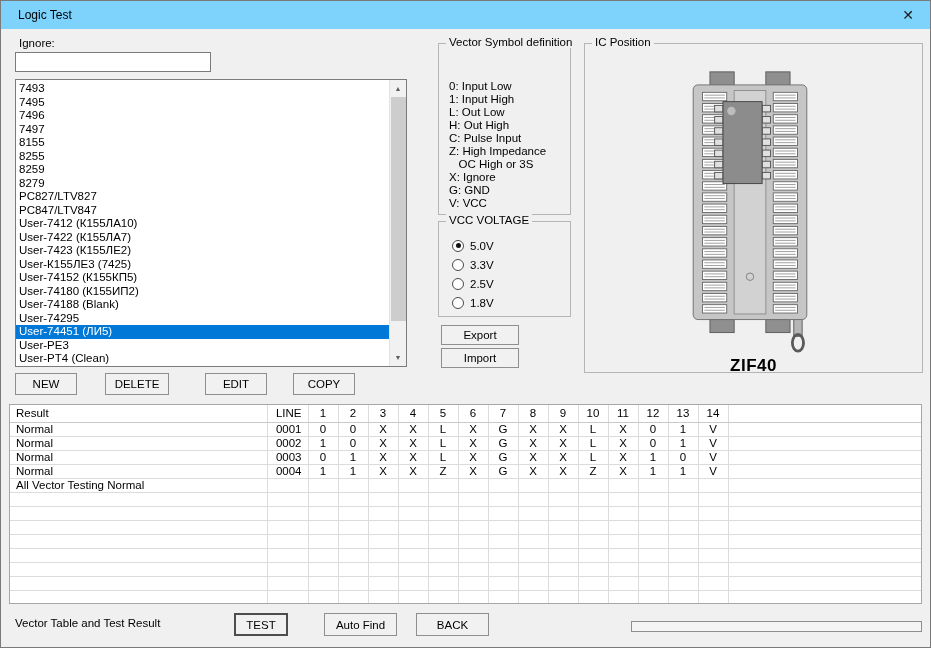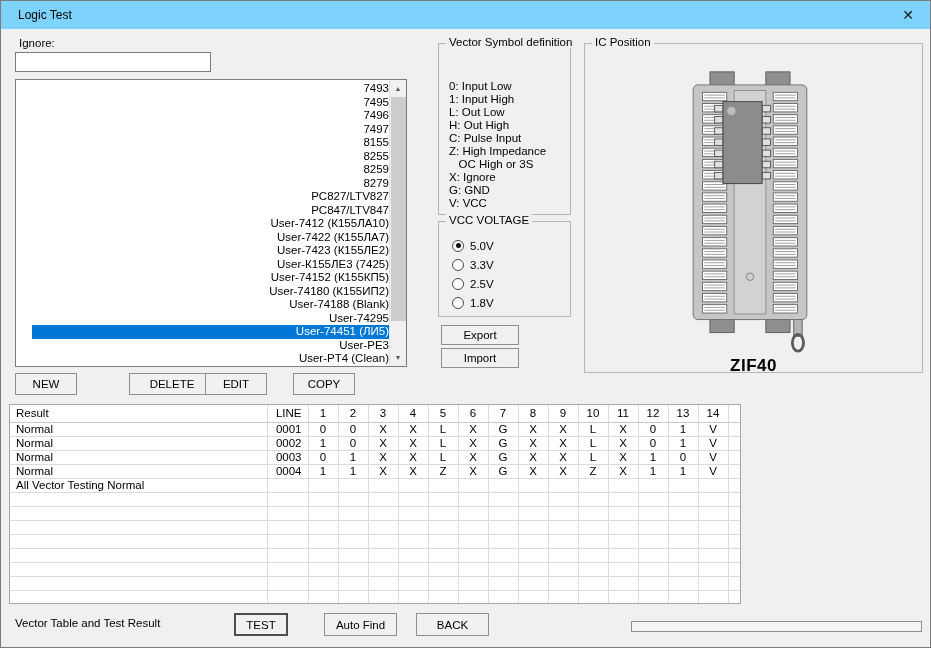--- a/index.html
+++ b/index.html
@@ -13,21 +13,21 @@
   .content { position:absolute; top:28px; left:0; right:0; bottom:0; font-size:12px; color:#000; }
   .abs { position:absolute; }
 
   .search-label { left:18px; top:8px; font-size:11.5px; }
   .search-input { position:absolute; left:14px; top:23px; width:196px; height:20px;
                   border:1px solid #7b7b7b; background:#fff; padding:0 3px;
                   font:11.5px "Liberation Sans",sans-serif; }
 
   .listbox { left:14px; top:50px; width:392px; height:288px; border:1px solid #7b7b7b;
              background:#fff; overflow:hidden; }
-  .list-inner { position:absolute; left:16px; top:2px; right:17px;text-align:right; }
+  .list-inner { position:absolute; left:0; top:2px; right:17px; }
   .list-item { height:13.5px; line-height:13.5px; font-size:11.5px; padding-left:3px;
                white-space:nowrap; overflow:hidden; }
   .list-item.selected { background:var(--sel,#0078d7); color:#fff; }
   .vscroll { position:absolute; top:0; right:0; bottom:0; width:17px; background:#f1f1f1;
              border-left:1px solid #e2e2e2; }
   .vs-arrow { position:absolute; left:0; width:16px; height:17px; font-size:7px; color:#5c5c5c;
               display:flex; align-items:center; justify-content:center; }
   .vs-thumb { position:absolute; left:1px; width:15px; background:#cdcdcd; }
 
   .btn { position:absolute; height:22px; background:#f1f1f1; border:1px solid #8f8f8f;
@@ -46,21 +46,21 @@
   .radio { position:relative; width:12px; height:12px; border:1px solid #4a4a4a;
            border-radius:50%; background:#fff; flex:0 0 auto; }
   .radio.checked::after { content:""; position:absolute; left:2.5px; top:2.5px; width:5px;
                           height:5px; border-radius:50%; background:#111; }
   .radio-label { font-size:11.5px; }
 
   .socket-svg { position:absolute; left:95px; top:26px; width:140px; height:284px; }
   .socket-label { position:absolute; top:312px; left:0; width:100%; text-align:center;
                   font-size:17px; font-weight:bold; letter-spacing:0.5px; }
 
-  .table-wrap { left:8px; top:375px; width:732px; height:200px; background:#fff;
+  .table-wrap { left:8px; top:375px; width:913px; height:200px; background:#fff;
                 border:1px solid #a6a6a6; overflow:hidden; }
   .result-table { border-collapse:collapse; table-layout:fixed; width:100%; background:#fff; }
   .result-table th, .result-table td { border-right:1px solid #dcdcdc; border-bottom:1px solid #dcdcdc;
        font-size:11.5px; font-weight:normal; padding:0 3px; white-space:nowrap; overflow:hidden;
        line-height:13px; }
   .result-table th { height:17px; border-bottom:1px solid #c9c9c9; }
   .result-table td { height:14px; }
   .result-table th:last-child, .result-table td:last-child { border-right:none; }
   .c-left { text-align:left; padding-left:6px !important; }
   .c-line { text-align:right; padding-right:6px !important; }
@@ -111,21 +111,21 @@
           <div class="list-item">User-PT4 (Clean)</div>
         </div>
       <div class="vscroll">
         <div class="vs-arrow" style="top:0;">▲</div>
         <div class="vs-thumb" style="top:17px;height:224px;"></div>
         <div class="vs-arrow" style="bottom:0;">▼</div>
       </div>
     </div>
 
     <button class="btn" style="left:14px;top:344px;width:62px;">NEW</button>
-    <button class="btn" style="left:104px;top:344px;width:86px;margin-left:24px;">DELETE</button>
+    <button class="btn" style="left:104px;top:344px;width:64px;">DELETE</button>
     <button class="btn" style="left:204px;top:344px;width:62px;">EDIT</button>
     <button class="btn" style="left:292px;top:344px;width:62px;">COPY</button>
 
     <div class="abs group" style="left:437px;top:14px;width:133px;height:172px;">
       <div class="group-title">Vector Symbol definition</div>
       <div class="vs-lines">
           <div class="vs-line">0: Input Low</div>
           <div class="vs-line">1: Input High</div>
           <div class="vs-line">L: Out Low</div>
           <div class="vs-line">H: Out High</div>

